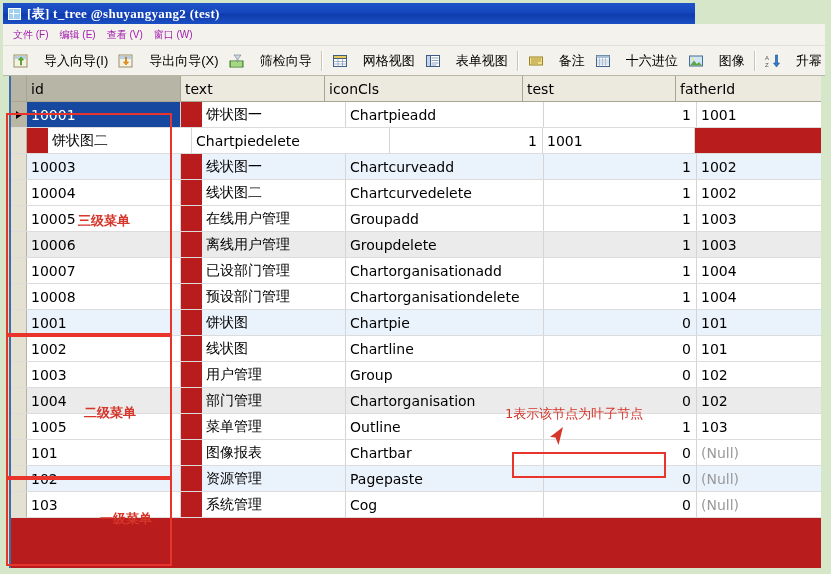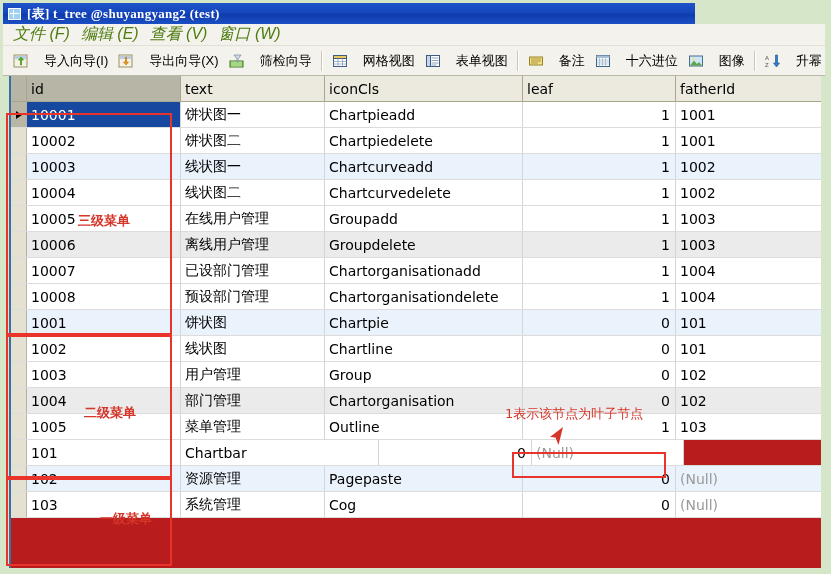--- a/index.html
+++ b/index.html
@@ -71,26 +71,25 @@
     width: 822px; height: 22px;
     background: #f3f2ec;
     border-bottom: 1px solid #e2e0d6;
     box-sizing: border-box;
     display: flex;
     align-items: center;
     padding-left: 8px;
     overflow: hidden;
   }
   .menu-item {
-    font-size: 16px;
-    color: #4d7c0f;
+    font-size: 10px;
+    color: #a21caf;
     padding: 2px 9px 2px 2px;
     white-space: nowrap;
     cursor: default;
-    font-style: italic;
   }
   
   .toolbar {
     position: absolute;
     left: 3px; top: 46px;
     width: 822px; height: 30px;
     background: #f3f2ec;
     border-bottom: 1px solid #b9b7a8;
     box-sizing: border-box;
     display: flex;
@@ -176,21 +175,21 @@
   }
   .cell.gutter {
     width: 16px;
     padding: 0;
     background: #e4e1d2;
     border-right: 1px solid #b6b3a2;
     justify-content: center;
     flex: none;
   }
   .cell.c-id { width: 154px; flex: none; }
-  .cell.c-text { width: 144px; flex: none; }
+  .cell.c-text { width: 144px; flex: none; margin-left: 21px; }
   .cell.c-icon { width: 198px; flex: none; }
   .cell.c-leaf { width: 153px; flex: none; justify-content: flex-end; padding-right: 5px; }
   .cell.c-father { width: 152px; flex: none; }
   .hdr-cell.c-id { width: 154px; flex: none; }
   .hdr-cell.c-text { width: 144px; flex: none; }
   .hdr-cell.c-icon { width: 198px; flex: none; }
   .hdr-cell.c-leaf { width: 153px; flex: none; }
   .hdr-cell.c-father { width: 152px; flex: none; }
   .row.bg-white .cell:not(.gutter) { background: #ffffff; }
   .row.bg-blue  .cell:not(.gutter) { background: #eaf2fb; }
@@ -386,38 +385,37 @@
 
   </div>
 
   <div class="grid">
 
     <div class="grid-header">
       <div class="hdr-cell gutter"></div>
       <div class="hdr-cell c-id sel">id</div>
       <div class="hdr-cell c-text">text</div>
       <div class="hdr-cell c-icon">iconCls</div>
-      <div class="hdr-cell c-leaf">leaf</div>
+      <div class="hdr-cell c-leaf">test</div>
       <div class="hdr-cell c-father">fatherId</div>
     </div>
 
     <div id="grid-body">
         <div class="row bg-white selected">
           <div class="cell gutter">
             <span class="row-arrow"></span>
           </div>
           <div class="cell c-id">10001</div>
           <div class="cell c-text">饼状图一</div>
           <div class="cell c-icon">Chartpieadd</div>
           <div class="cell c-leaf">1</div>
           <div class="cell c-father">1001</div>
         </div>
         <div class="row bg-white">
           <div class="cell gutter"></div>
-          <div class="cell c-id">10002</div>
           <div class="cell c-text">饼状图二</div>
           <div class="cell c-icon">Chartpiedelete</div>
           <div class="cell c-leaf">1</div>
           <div class="cell c-father">1001</div>
         </div>
         <div class="row bg-blue">
           <div class="cell gutter"></div>
           <div class="cell c-id">10003</div>
           <div class="cell c-text">线状图一</div>
           <div class="cell c-icon">Chartcurveadd</div>
@@ -500,20 +498,21 @@
           <div class="cell gutter"></div>
           <div class="cell c-id">1005</div>
           <div class="cell c-text">菜单管理</div>
           <div class="cell c-icon">Outline</div>
           <div class="cell c-leaf">1</div>
           <div class="cell c-father">103</div>
         </div>
         <div class="row bg-white">
           <div class="cell gutter"></div>
           <div class="cell c-id">101</div>
+          <div class="cell c-text">图像报表</div>
           <div class="cell c-icon">Chartbar</div>
           <div class="cell c-leaf">0</div>
           <div class="cell c-father null-val">(Null)</div>
         </div>
         <div class="row bg-blue">
           <div class="cell gutter"></div>
           <div class="cell c-id">102</div>
           <div class="cell c-text">资源管理</div>
           <div class="cell c-icon">Pagepaste</div>
           <div class="cell c-leaf">0</div>

